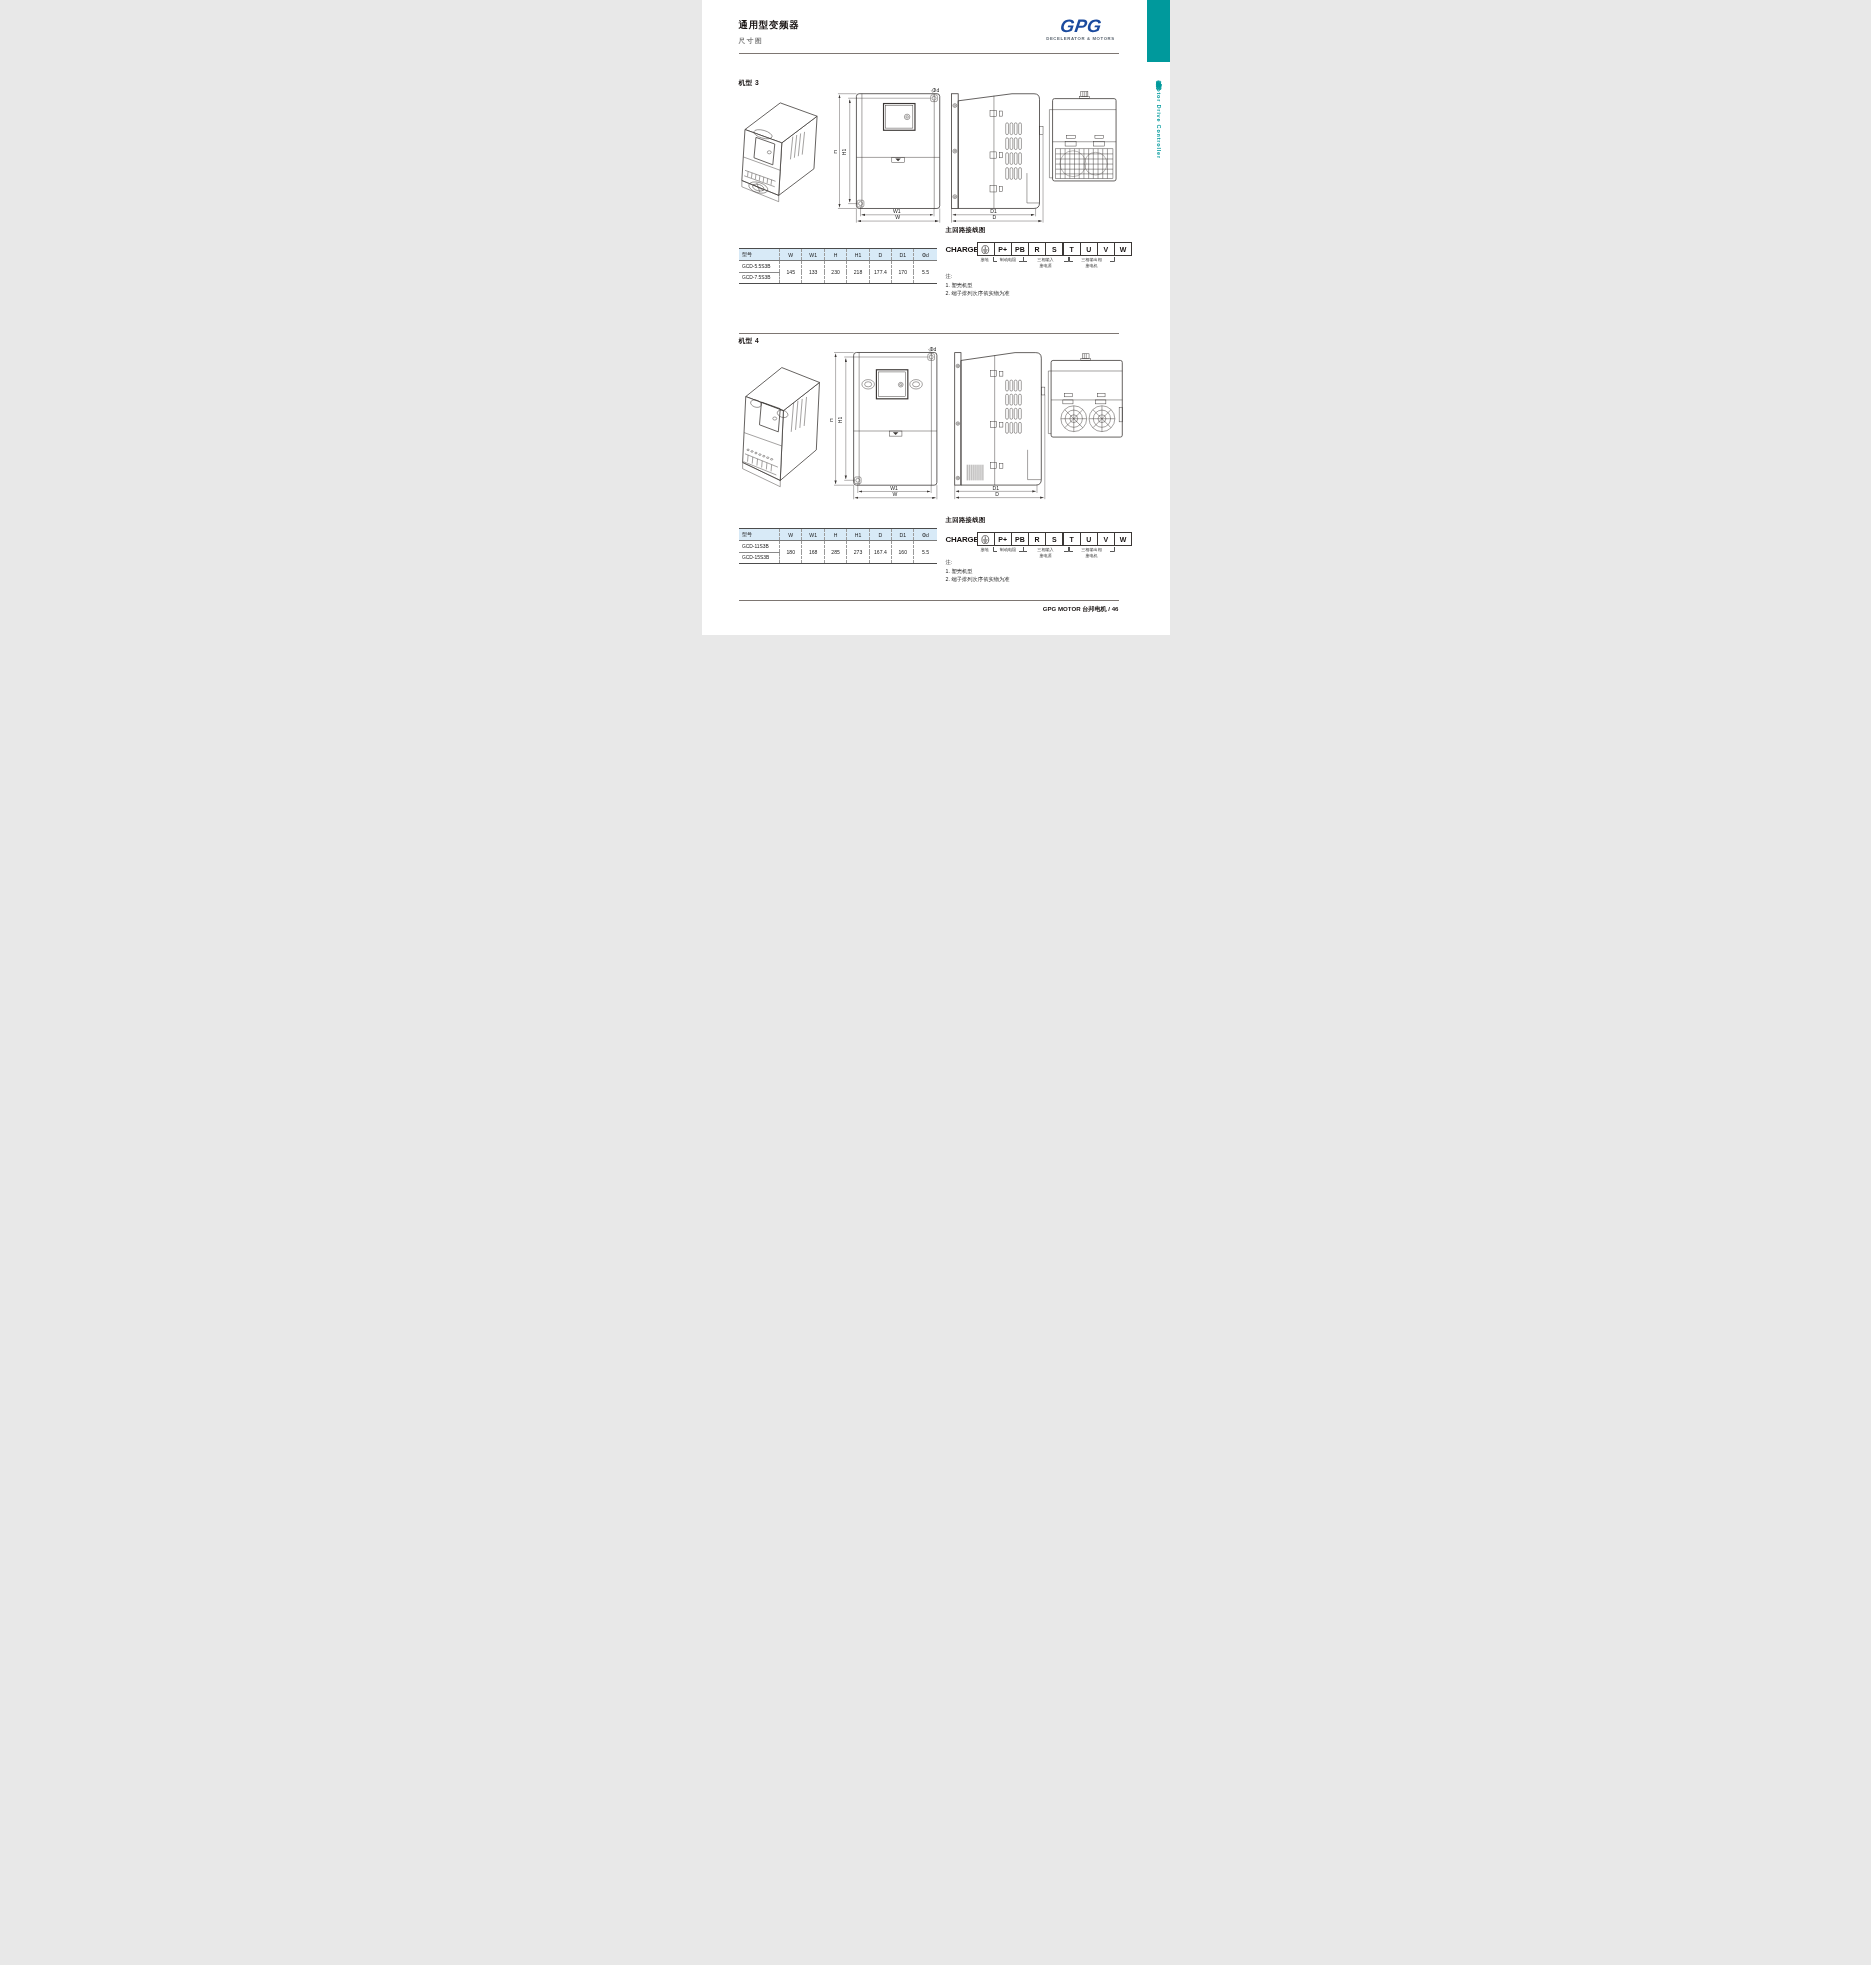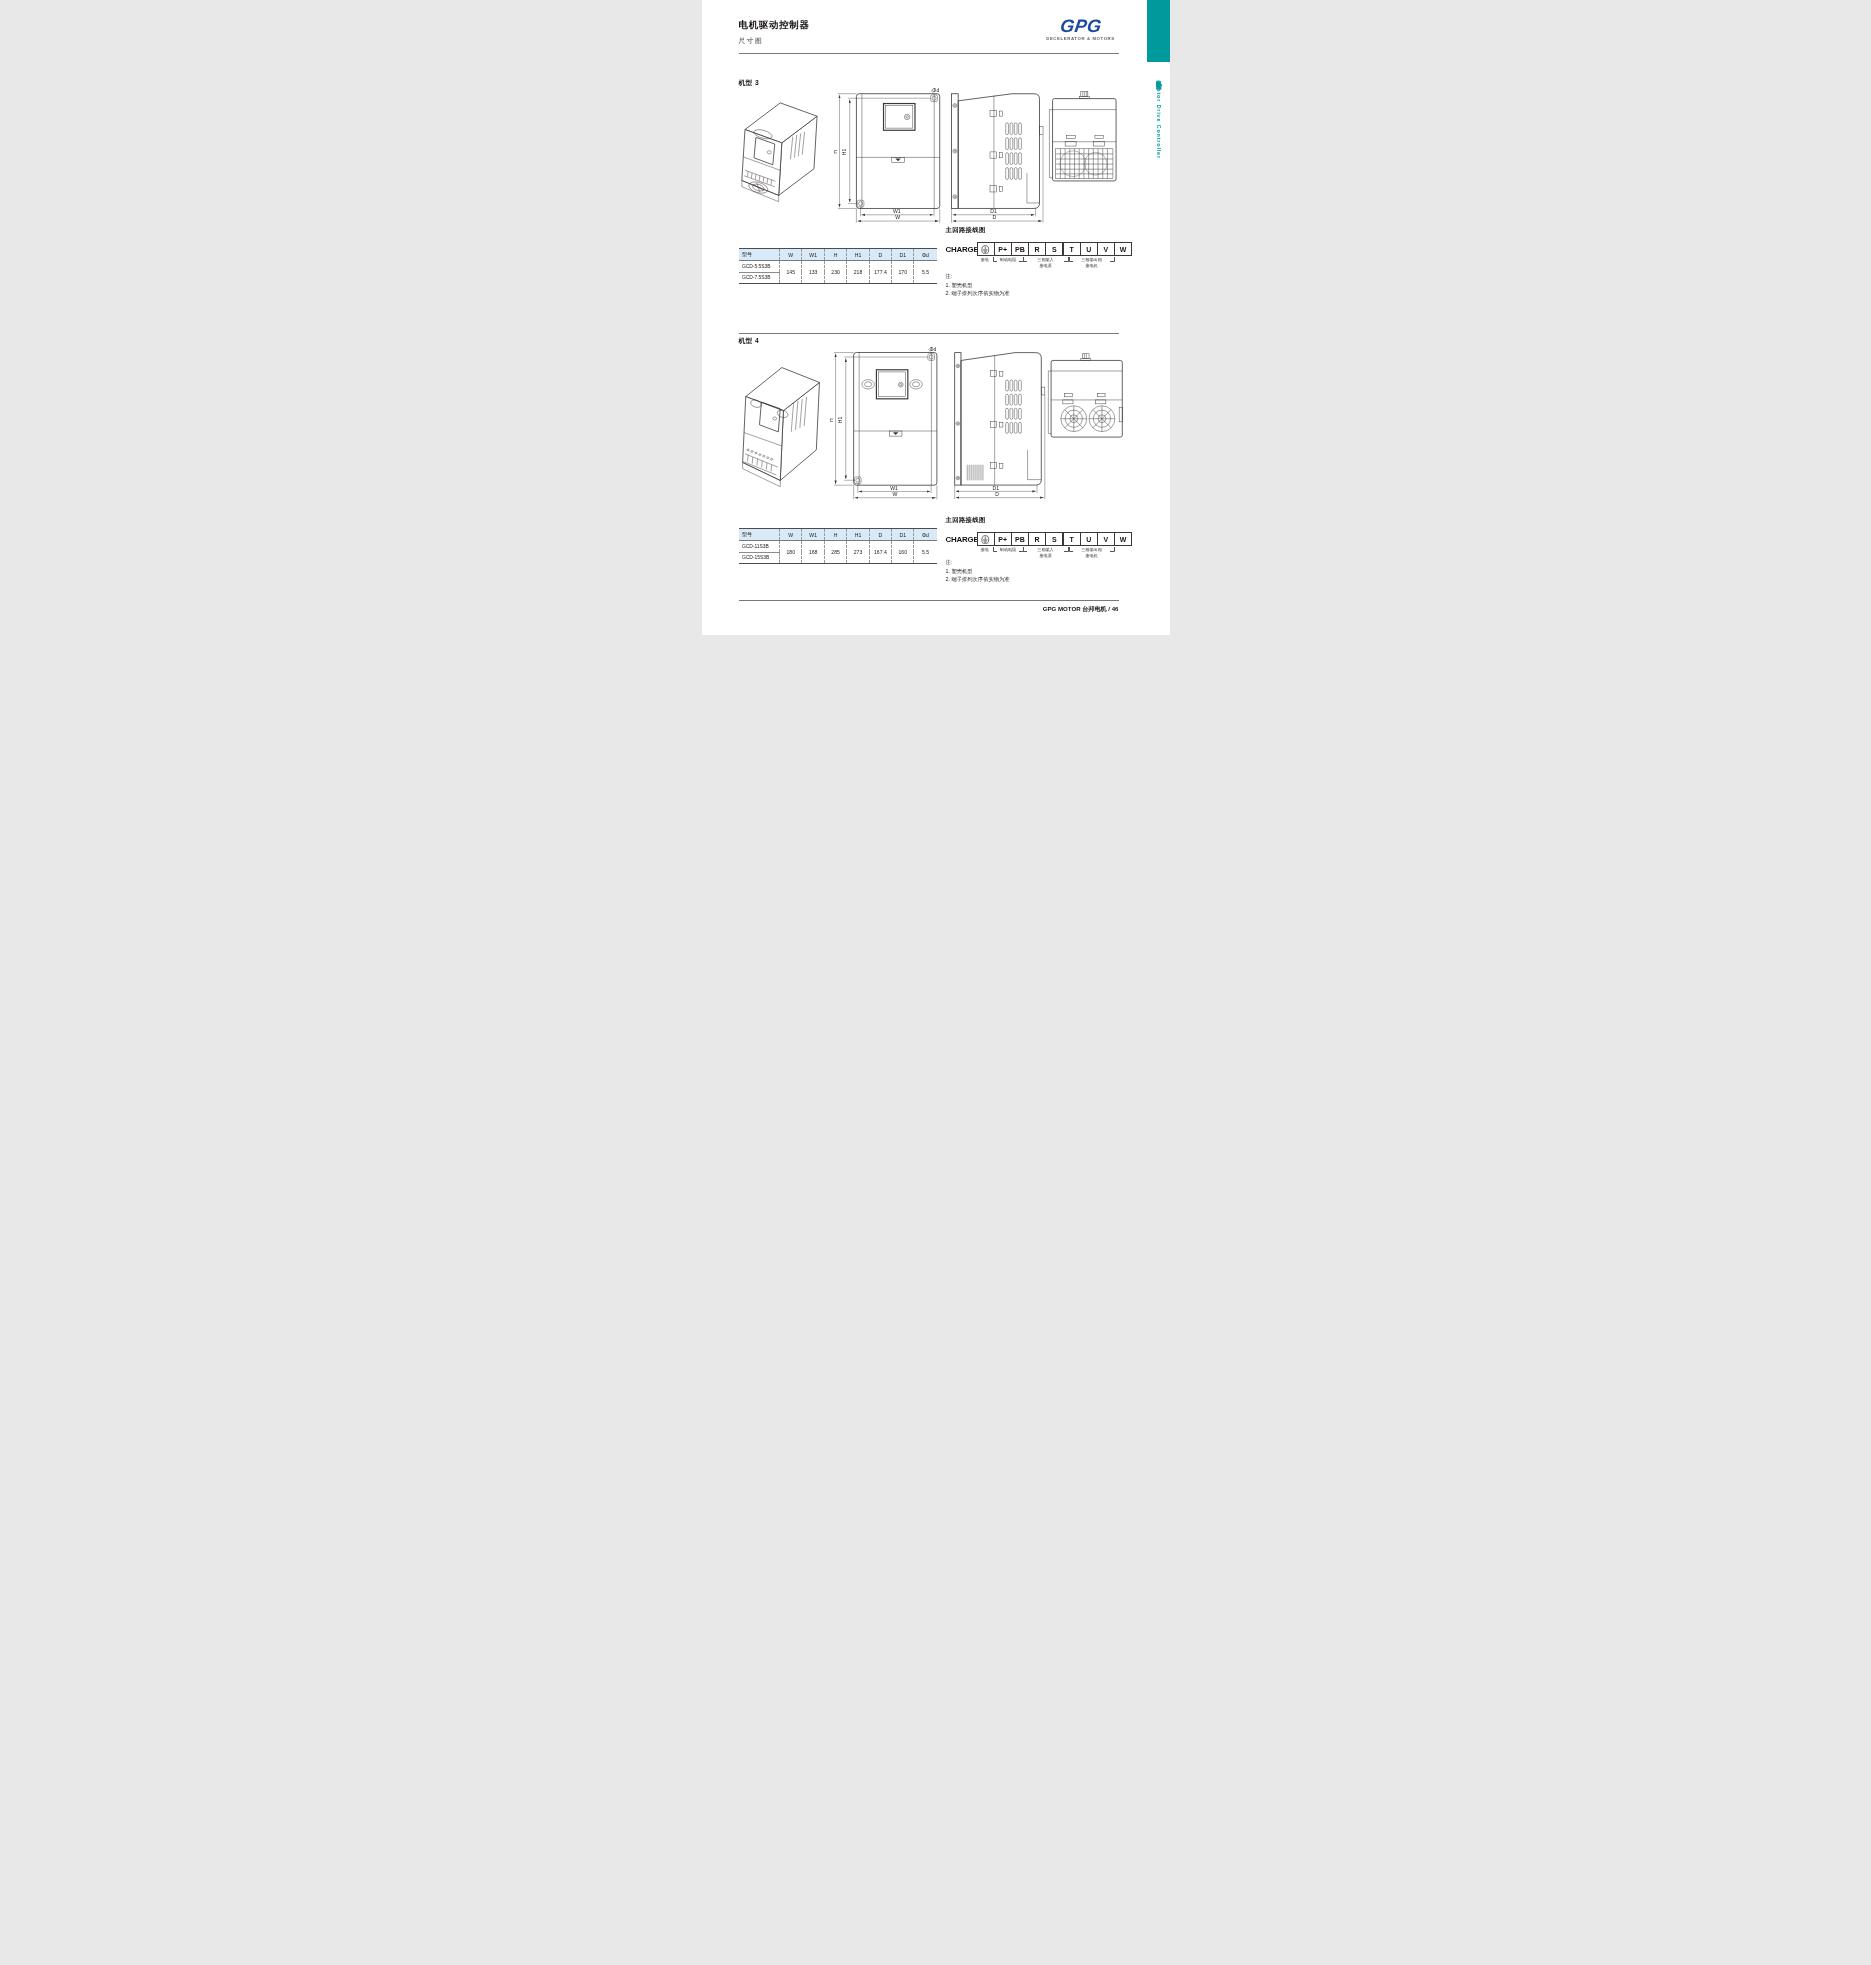--- a/index.html
+++ b/index.html
@@ -51,21 +51,21 @@
   
   .footer-text{position:absolute;left:37px;width:380px;text-align:right;font-size:6.1px;
                font-weight:bold;color:#171211;}
   svg text{font-family:"Liberation Sans","DejaVu Sans",sans-serif;}
 </style>
 </head>
 <body>
 
 <div class="page">
 
-  <div class="title">电机驱动控制器</div>
+  <div class="title">通用型变频器</div>
   <div class="subtitle">尺寸图</div>
   <div class="logo">
     <div class="logo-mark">GPG</div>
     <div class="logo-tag">DECELERATOR &amp; MOTORS</div>
   </div>
   <div class="rule" style="top:53px;"></div>
   <div class="corner-tab"></div>
   <div class="side-tab">电机驱动控制器 Motor Drive Controller</div>
 
   <div class="model-label" style="top:79px;">机型 3</div>

